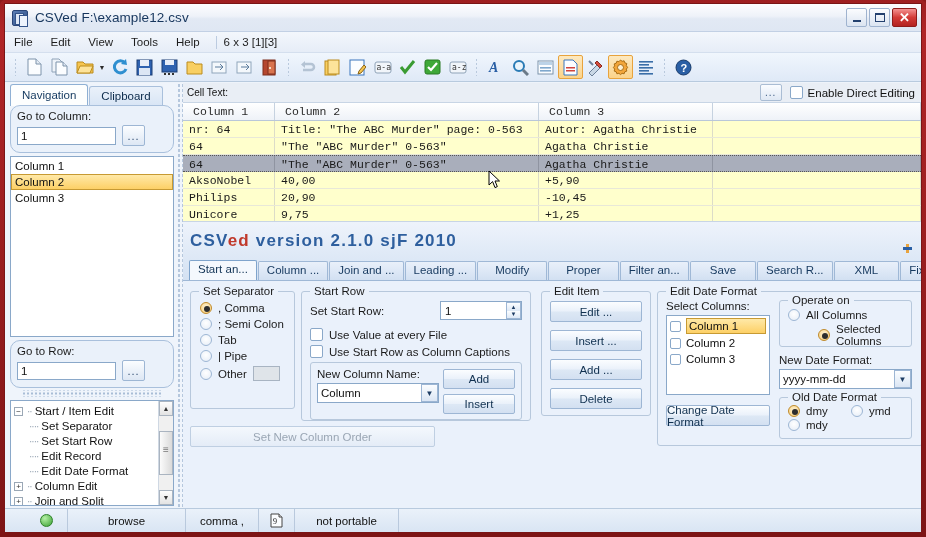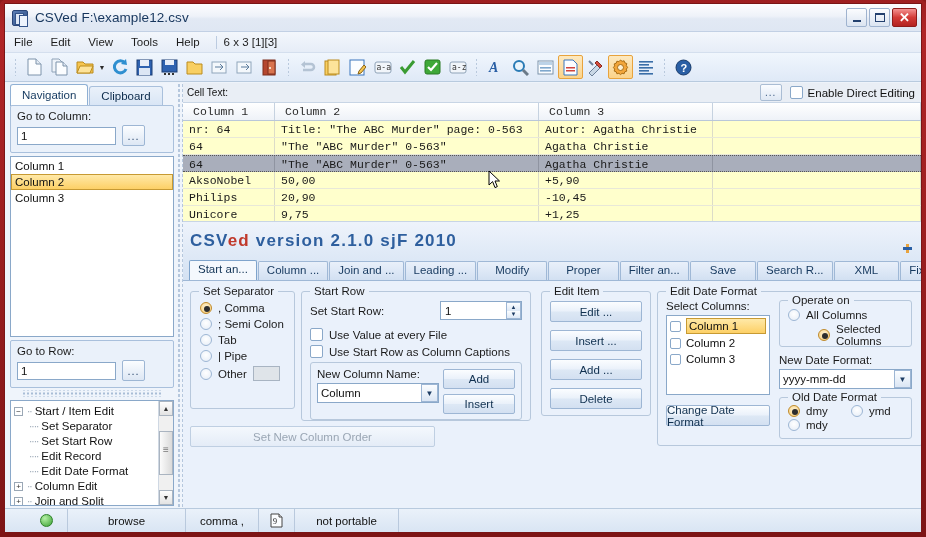--- a/index.html
+++ b/index.html
@@ -100,21 +100,21 @@
                 padding:4px 3px 2px 5px; }
   #navtabs { display:flex; height:19px; align-items:flex-end; }
   .navtab {
     font-size:11.5px; color:#0b2a4a; padding:3px 11px 3px 11px;
     border:1px solid #a9c0dc; border-bottom:none; border-radius:3px 3px 0 0;
     background:linear-gradient(180deg,#eaf1fa,#d8e5f5);
     margin-right:1px; line-height:13px;
   }
   .navtab.sel { background:#fdfefe; border-color:#8fb0d4; color:#14395f; padding-top:4px; padding-bottom:4px; }
 
-  .grp-box { border:1px solid #a9c0dc; background:#eaf1fa; border-radius:2px; padding:4px 6px 6px 6px; }
+  .grp-box { border:1px solid #a9c0dc; background:#eaf1fa; border-radius:10px; padding:4px 6px 6px 6px; }
   .lbl { font-size:11.5px; color:#1b1b1b; }
   .tinput {
     height:18px; border:1px solid #8aa8c9; background:#fff; font-size:11.5px;
     padding:1px 3px; color:#111; font-family:"Liberation Sans", sans-serif;
     line-height:15px;
   }
   .dots-btn {
     width:23px; height:21px; border:1px solid #9db6d4; border-radius:2px;
     background:linear-gradient(180deg,#fbfdff,#dde7f4);
     display:flex; align-items:center; justify-content:center;
@@ -562,21 +562,21 @@
           <div class="gc pad" style="flex:1;"></div>
         </div>
         <div class="grow sel">
           <div class="gc" style="width:92px;">64</div>
           <div class="gc" style="width:264px;">"The "ABC Murder" 0-563"</div>
           <div class="gc" style="width:174px;">Agatha Christie</div>
           <div class="gc pad" style="flex:1;"></div>
         </div>
         <div class="grow">
           <div class="gc" style="width:92px;">AksoNobel</div>
-          <div class="gc" style="width:264px;">50,00</div>
+          <div class="gc" style="width:264px;">40,00</div>
           <div class="gc" style="width:174px;">+5,90</div>
           <div class="gc pad" style="flex:1;"></div>
         </div>
         <div class="grow">
           <div class="gc" style="width:92px;">Philips</div>
           <div class="gc" style="width:264px;">20,90</div>
           <div class="gc" style="width:174px;">-10,45</div>
           <div class="gc pad" style="flex:1;"></div>
         </div>
         <div class="grow">

